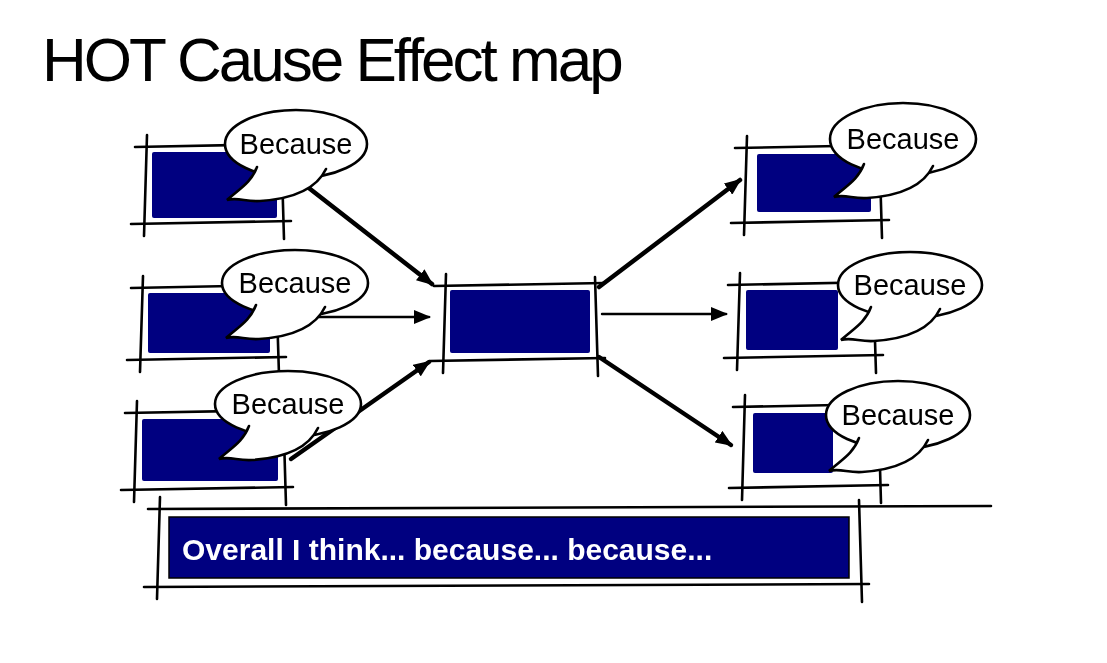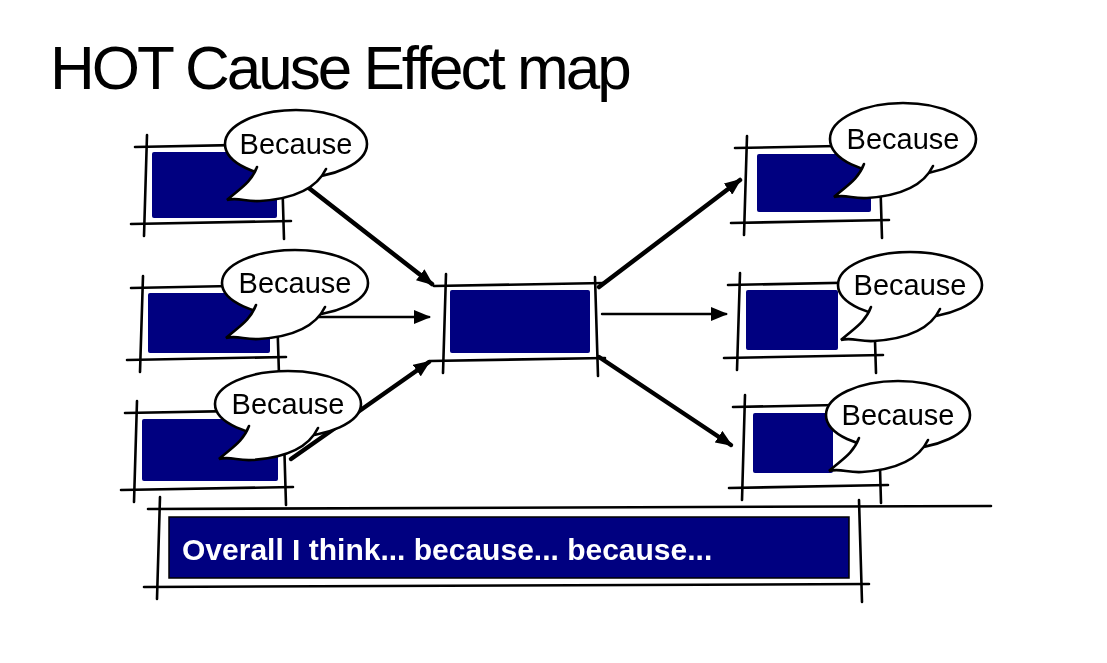--- a/index.html
+++ b/index.html
@@ -1,21 +1,21 @@
 <!DOCTYPE html>
 <html><head>
 <meta charset="utf-8">
 <style>
   html,body{margin:0;padding:0;background:#fff;}
   .stage{
     position:relative;width:1107px;height:663px;background:#ffffff;
     overflow:hidden;font-family:"Liberation Sans",sans-serif;
   }
   .slide-title{
-    position:absolute;left:34px;top:16px;margin:16px;
+    position:absolute;left:34px;top:16px;margin:8px;
     font-size:62px;font-weight:400;letter-spacing:-3px;color:#000;
     white-space:nowrap;z-index:1;
   }
   #diagram{position:absolute;left:0;top:0;z-index:2;}
   .watermark{
     position:absolute;left:283px;top:268px;width:527px;
     text-align:center;font-size:40px;line-height:57px;
     color:#808080;opacity:0.5;white-space:pre;
     pointer-events:none;z-index:3;
   }

